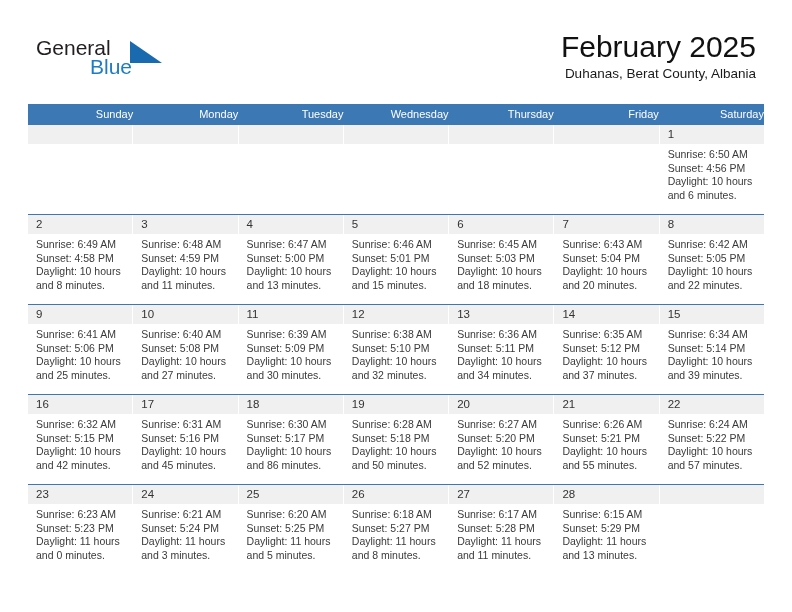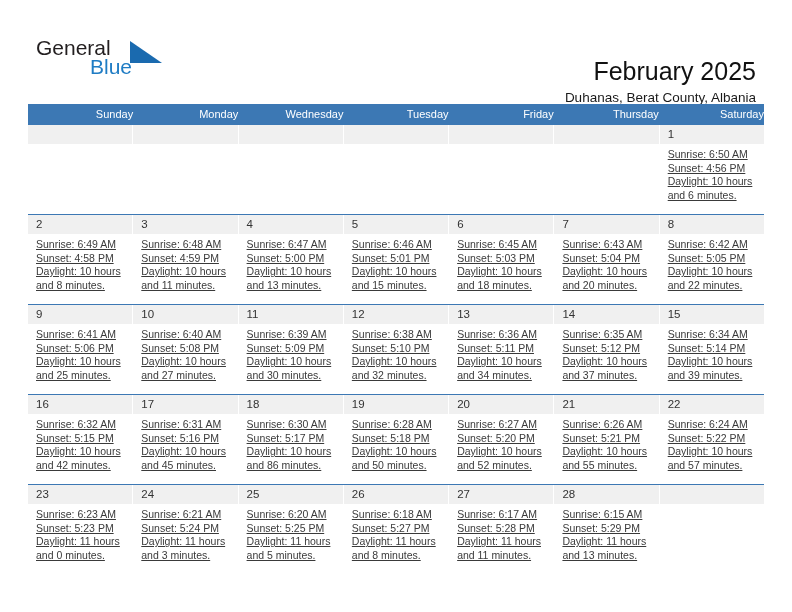--- a/index.html
+++ b/index.html
@@ -62,25 +62,24 @@
     border-left: 32px solid #1a6aaf;
     border-top: 22px solid transparent;
   }
   .title-block {
     position: absolute;
     right: 36px;
     top: 32px;
     text-align: right;
   }
   .cal-title {
-    font-size: 25px;
+    font-size: 30px;
     color: #111111;
     line-height: 30px;
     white-space: nowrap;
-    margin-top: 24px;
   }
   .cal-subtitle {
     margin-top: 4px;
     font-size: 13.5px;
     color: #1a1a1a;
     line-height: 16px;
     white-space: nowrap;
   }
 
   
@@ -136,21 +135,20 @@
     padding-left: 8px;
   }
   .day-empty .day-num-band {
     background: #f0f0f0;
   }
   .day-info {
     padding: 4px 6px 0 8px;
     font-size: 10.5px;
     line-height: 13.6px;
     color: #3a3a3a;
-    text-decoration: underline;
   }
   .day-info div {
     white-space: nowrap;
   }
 </style>
 </head>
 <body>
 
 <div class="page">
 
@@ -163,24 +161,24 @@
     <div class="title-block">
       <div class="cal-title">February 2025</div>
       <div class="cal-subtitle">Duhanas, Berat County, Albania</div>
     </div>
   </div>
 
   <div class="calendar">
     <div class="weekday-row">
       <div class="weekday">Sunday</div>
       <div class="weekday">Monday</div>
+      <div class="weekday">Tuesday</div>
       <div class="weekday">Wednesday</div>
-      <div class="weekday">Tuesday</div>
+      <div class="weekday">Thursday</div>
       <div class="weekday">Friday</div>
-      <div class="weekday">Thursday</div>
       <div class="weekday">Saturday</div>
     </div>
     <div id="weeks-container">
         <div class="week">
           <div class="day day-empty">
             <div class="day-num-band">
               <div class="day-num"></div>
             </div>
           </div>
           <div class="day day-empty">

